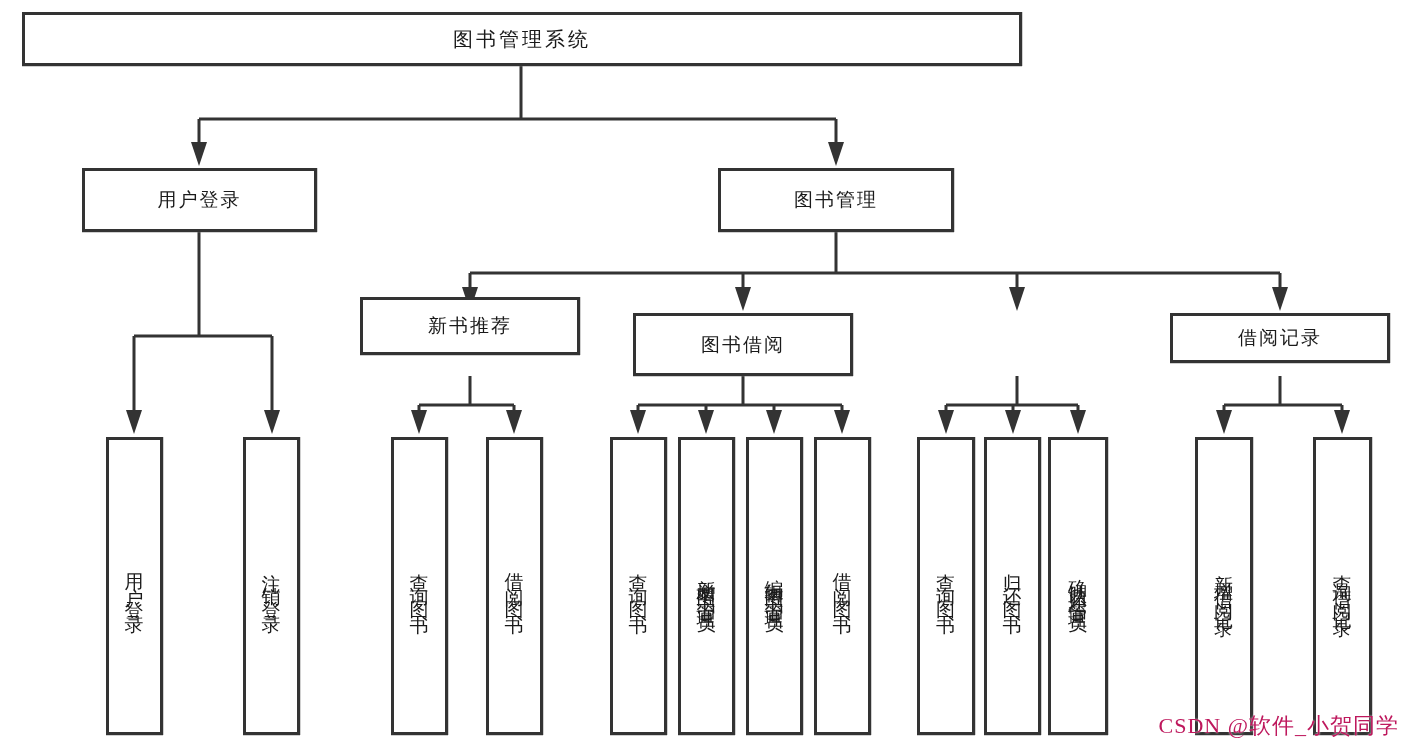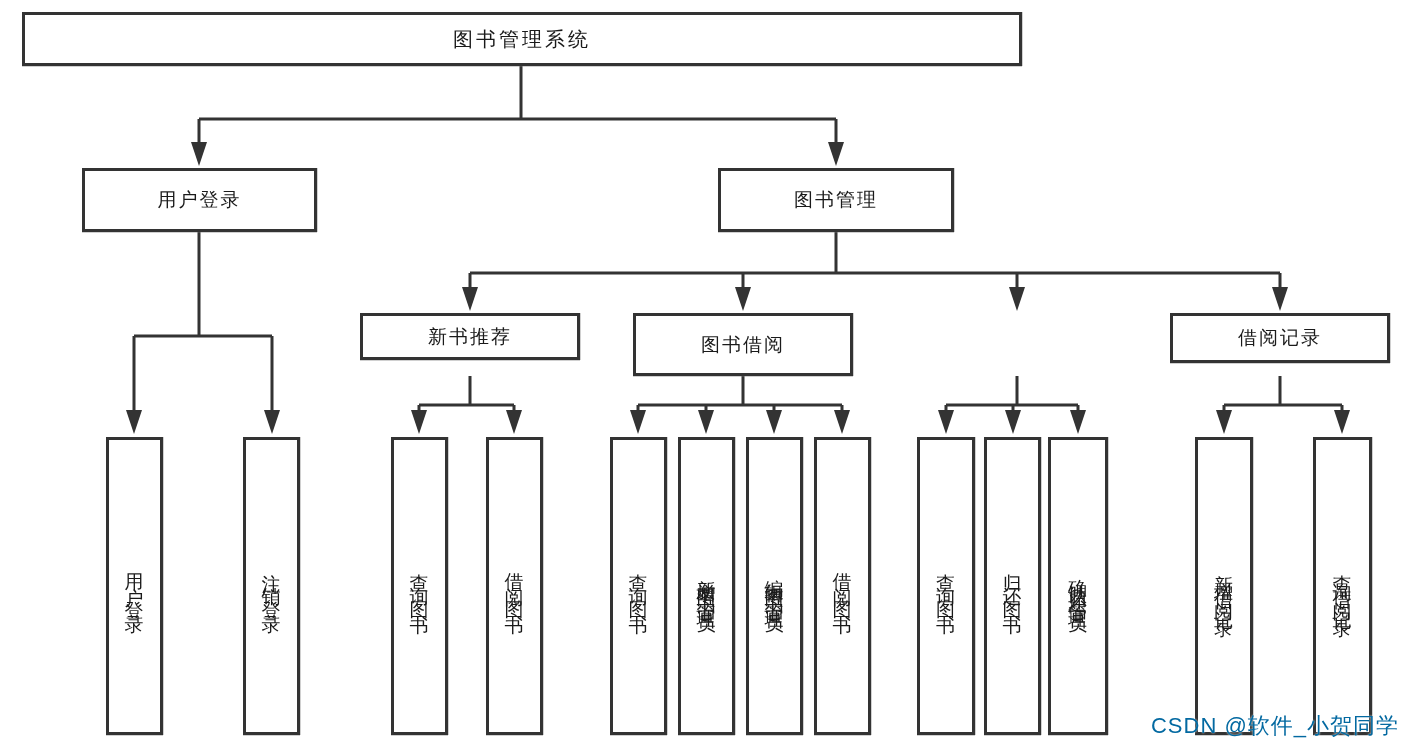--- a/index.html
+++ b/index.html
@@ -1,37 +1,37 @@
 <!DOCTYPE html>
 <html><head>
 <meta charset="utf-8">
 <style>
   html,body{margin:0;padding:0;background:#ffffff;}
   #canvas{
     position:relative;width:1405px;height:747px;background:#ffffff;overflow:hidden;
-    font-family:Liberation Sans, sans-serif;color:#1a1a1a;
+    font-family:Liberation Serif, serif;color:#1a1a1a;
   }
   .wires{position:absolute;left:0;top:0;width:1405px;height:747px;}
   .box{
     position:absolute;box-sizing:border-box;background:#ffffff;
     border:3px solid #333333;display:flex;align-items:center;justify-content:center;
     z-index:2;box-shadow:0 1px 0 rgba(120,120,120,.35),1px 0 0 rgba(120,120,120,.35);
   }
   .hlabel{font-size:19px;letter-spacing:2px;white-space:nowrap;}
   .root-label{font-size:20px;letter-spacing:3px;}
   .vtext{
     writing-mode:vertical-rl;text-orientation:mixed;
     font-size:19px;line-height:1;white-space:nowrap;
   }
   .s4{letter-spacing:14px;}
   .s6{letter-spacing:9px;}
   .s9{letter-spacing:5px;}
   .watermark{
     position:absolute;top:711px;right:6px;z-index:3;
-    font-size:22px;color:#0369a1;letter-spacing:1px;white-space:nowrap;
+    font-size:22px;color:#be185d;letter-spacing:1px;white-space:nowrap;
     text-shadow:0 0 2px #ffffff;
   }
 </style>
 </head>
 <body>
 
 <div id="canvas">
 
   <svg class="wires" viewBox="0 0 1405 747" xmlns="http://www.w3.org/2000/svg">
     <path fill="none" stroke="#333333" stroke-width="3" d="M521 63 V119 M199 119 H836 M199 119 V148 M836 119 V148
@@ -57,21 +57,21 @@
     <span class="hlabel root-label">图书管理系统</span>
   </div>
 
   <div class="box" style="left:82px;top:168px;width:235px;height:64px">
     <span class="hlabel">用户登录</span>
   </div>
   <div class="box" style="left:718px;top:168px;width:236px;height:64px">
     <span class="hlabel">图书管理</span>
   </div>
 
-  <div class="box" style="left:360px;top:313px;width:220px;height:47px">
+  <div class="box" style="left:360px;top:297px;width:220px;height:58px">
     <span class="hlabel">新书推荐</span>
   </div>
   <div class="box" style="left:633px;top:313px;width:220px;height:63px">
     <span class="hlabel">图书借阅</span>
   </div>
   <div class="box" style="left:1170px;top:313px;width:220px;height:50px">
     <span class="hlabel">借阅记录</span>
   </div>
 
   <div class="box" style="left:106px;top:437px;width:57px;height:298px">

